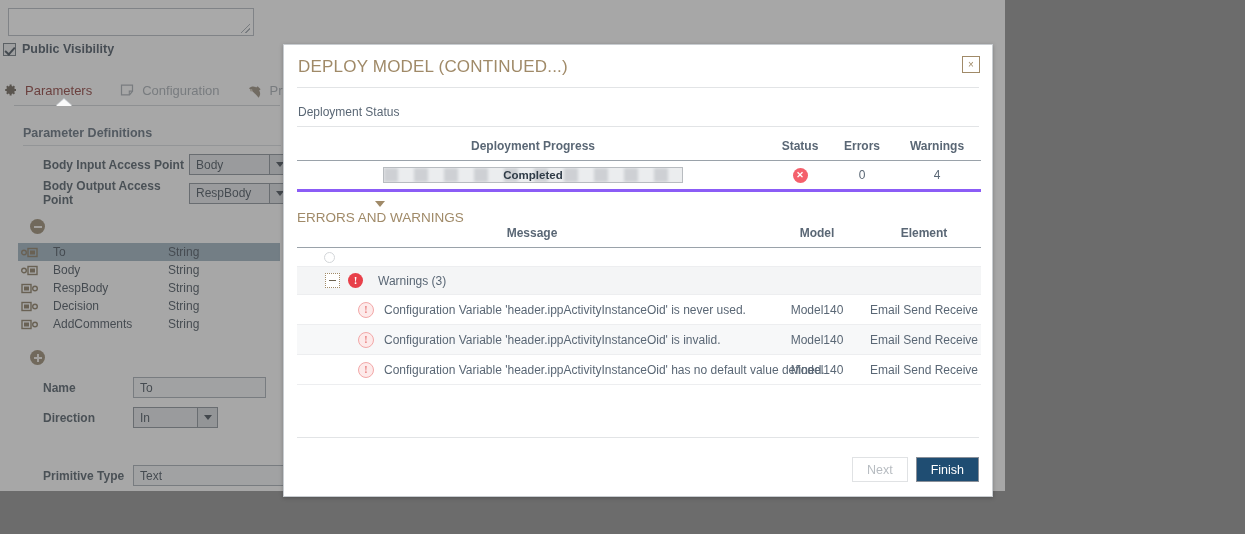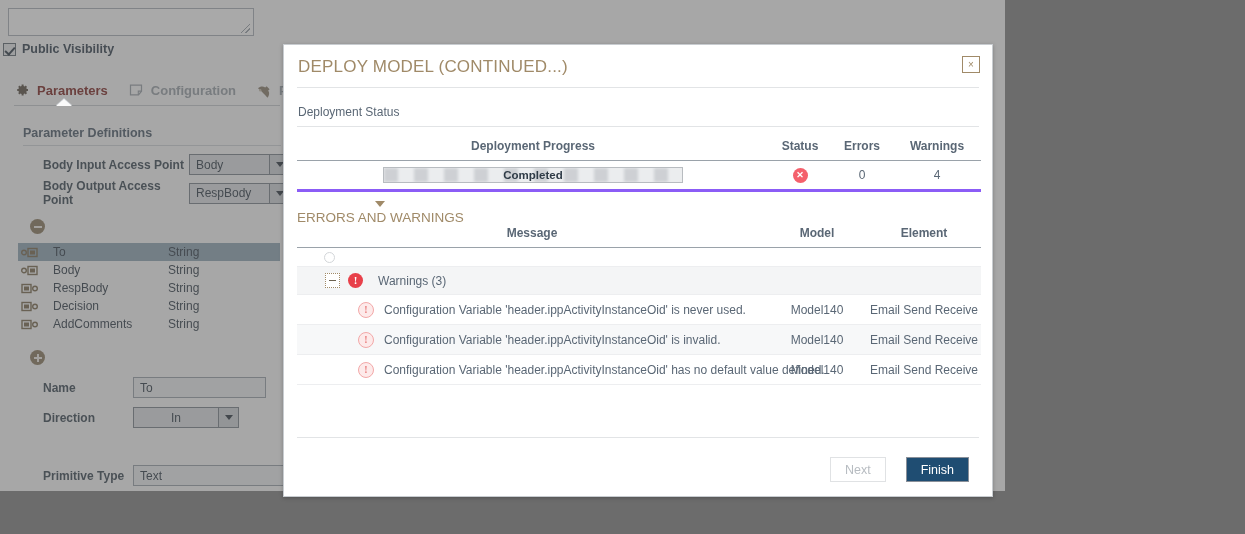--- a/index.html
+++ b/index.html
@@ -43,21 +43,21 @@
     width: 13px; height: 13px; border: 1px solid #5c6670; background: #e8eaec;
     box-sizing: border-box; position: relative;
   }
   .chk-box:after {
     content: ""; position: absolute; left: 3px; top: 1px;
     width: 4px; height: 8px; border: solid #2f3b47; border-width: 0 2px 2px 0;
     transform: rotate(42deg);
   }
   .chk-lbl { font-size: 12.5px; font-weight: bold; color: #32404e; }
 
-  .tabs { position: absolute; left: 14px; top: 82px; display: flex; align-items: flex-end; gap: 20px; font-weight: bold; }
+  .tabs { position: absolute; left: 2px; top: 82px; display: flex; align-items: flex-end; gap: 27px; }
   .tab { display: flex; align-items: center; gap: 7px; padding-bottom: 5px; }
   .tab-lbl { font-size: 13px; }
   .tab.active .tab-lbl { color: #7d2420; }
   .tab.inactive .tab-lbl { color: #9aa1a8; }
   .tab-ico { width: 16px; height: 16px; display: block; }
   .tabs-rule {
     position: absolute; left: 14px; top: 105px; width: 266px; height: 1px; background: #c7cbd0;
   }
   .tabs-caret {
     position: absolute; left: 56px; top: 99px;
@@ -216,21 +216,21 @@
   .item-cell { display: flex; align-items: center; padding-left: 61px; gap: 10px; }
   .ico-warn-lite {
     width: 14px; height: 14px; border-radius: 50%; background: #fdeaea;
     border: 1px solid #f3a8a8; flex: none;
     display: flex; align-items: center; justify-content: center;
     color: #e87b7b; font-size: 10px; font-weight: bold; line-height: 1;
     font-family: "Liberation Serif", serif;
   }
   .item-msg { font-size: 12px; color: #5a6775; white-space: nowrap; }
 
-  .m-footer { position: absolute; right: 23px; bottom: 14px; display: flex; gap: 20px; }
+  .m-footer { position: absolute; right: 13px; bottom: 14px; display: flex; gap: 8px; }
   .btn {
     min-width: 52px; height: 25px; padding: 0 14px; font-size: 12.5px;
     display: inline-flex; align-items: center; justify-content: center;
     box-sizing: border-box; cursor: pointer;
   }
   .btn-next { background: #fff; border: 1px solid #e0e2e4; color: #b7bcc1; }
   .btn-finish { background: #1f4d72; border: 1px solid #8a9099; color: #fff; }
 </style>
 </head>
 <body>
@@ -355,21 +355,21 @@
           <i></i>
         </div>
 
       <div class="fld-row" style="left:23px; top:377px;">
         <span class="fld-lbl" style="width:90px;">Name</span>
         <span class="txt" style="width:133px;">To</span>
       </div>
 
       <div class="fld-row" style="left:23px; top:407px;">
         <span class="fld-lbl" style="width:90px;">Direction</span>
-        <span class="sel" style="width:106px;text-align:center;">
+        <span class="sel" style="width:85px;">
           <span class="sel-val">In</span>
           <span class="sel-arrow">
               <i></i>
             </span>
         </span>
       </div>
 
 
       <div class="fld-row" style="left:23px; top:465px;">
         <span class="fld-lbl" style="width:90px;">Primitive Type</span>

